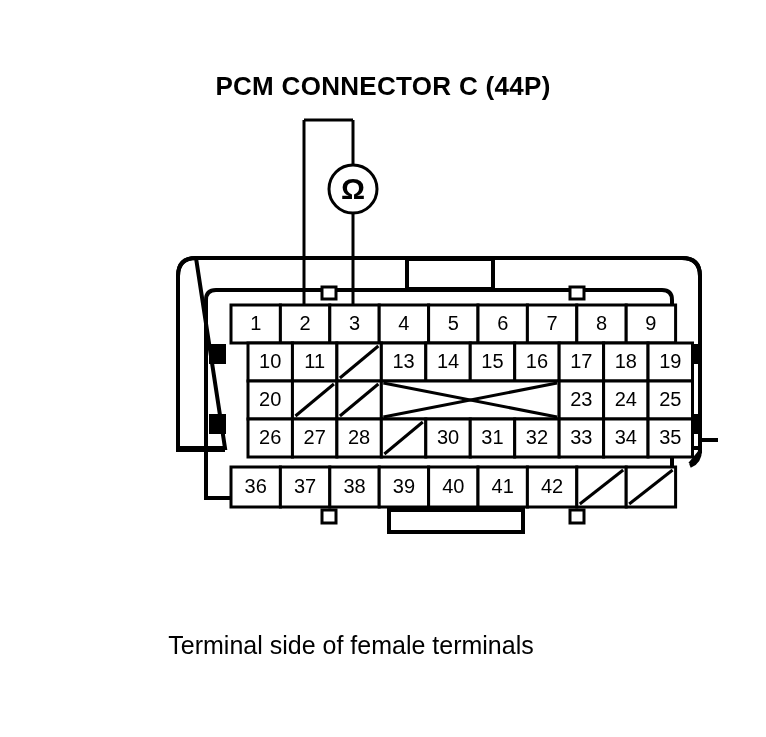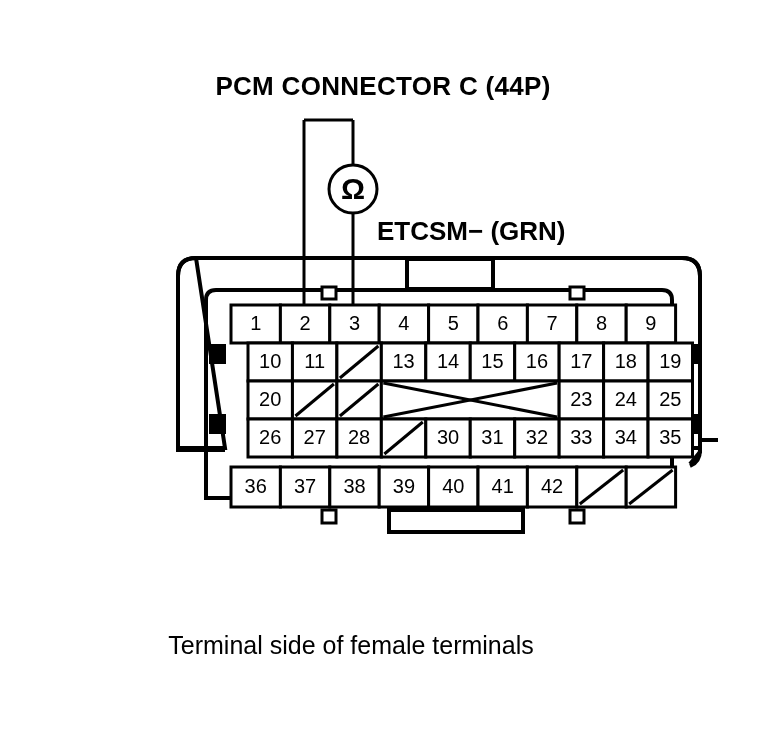--- a/index.html
+++ b/index.html
@@ -81,21 +81,20 @@
     dominant-baseline: middle;
   }
 </style>
 </head>
 <body>
 
 <div id="diagram-root">
 
   <div class="title">PCM CONNECTOR C (44P)</div>
 
-  <div class="label-right">ETCSM− (GRN)</div>
 
   <svg class="layer" viewBox="0 0 766 737">
 
     <g fill="none" stroke="#000000" stroke-width="3">
 
       <path d="M 304 120 L 304 310"></path>
 
       <path d="M 304 120 L 353 120"></path>
 
       <path d="M 353 120 L 353 165"></path>

